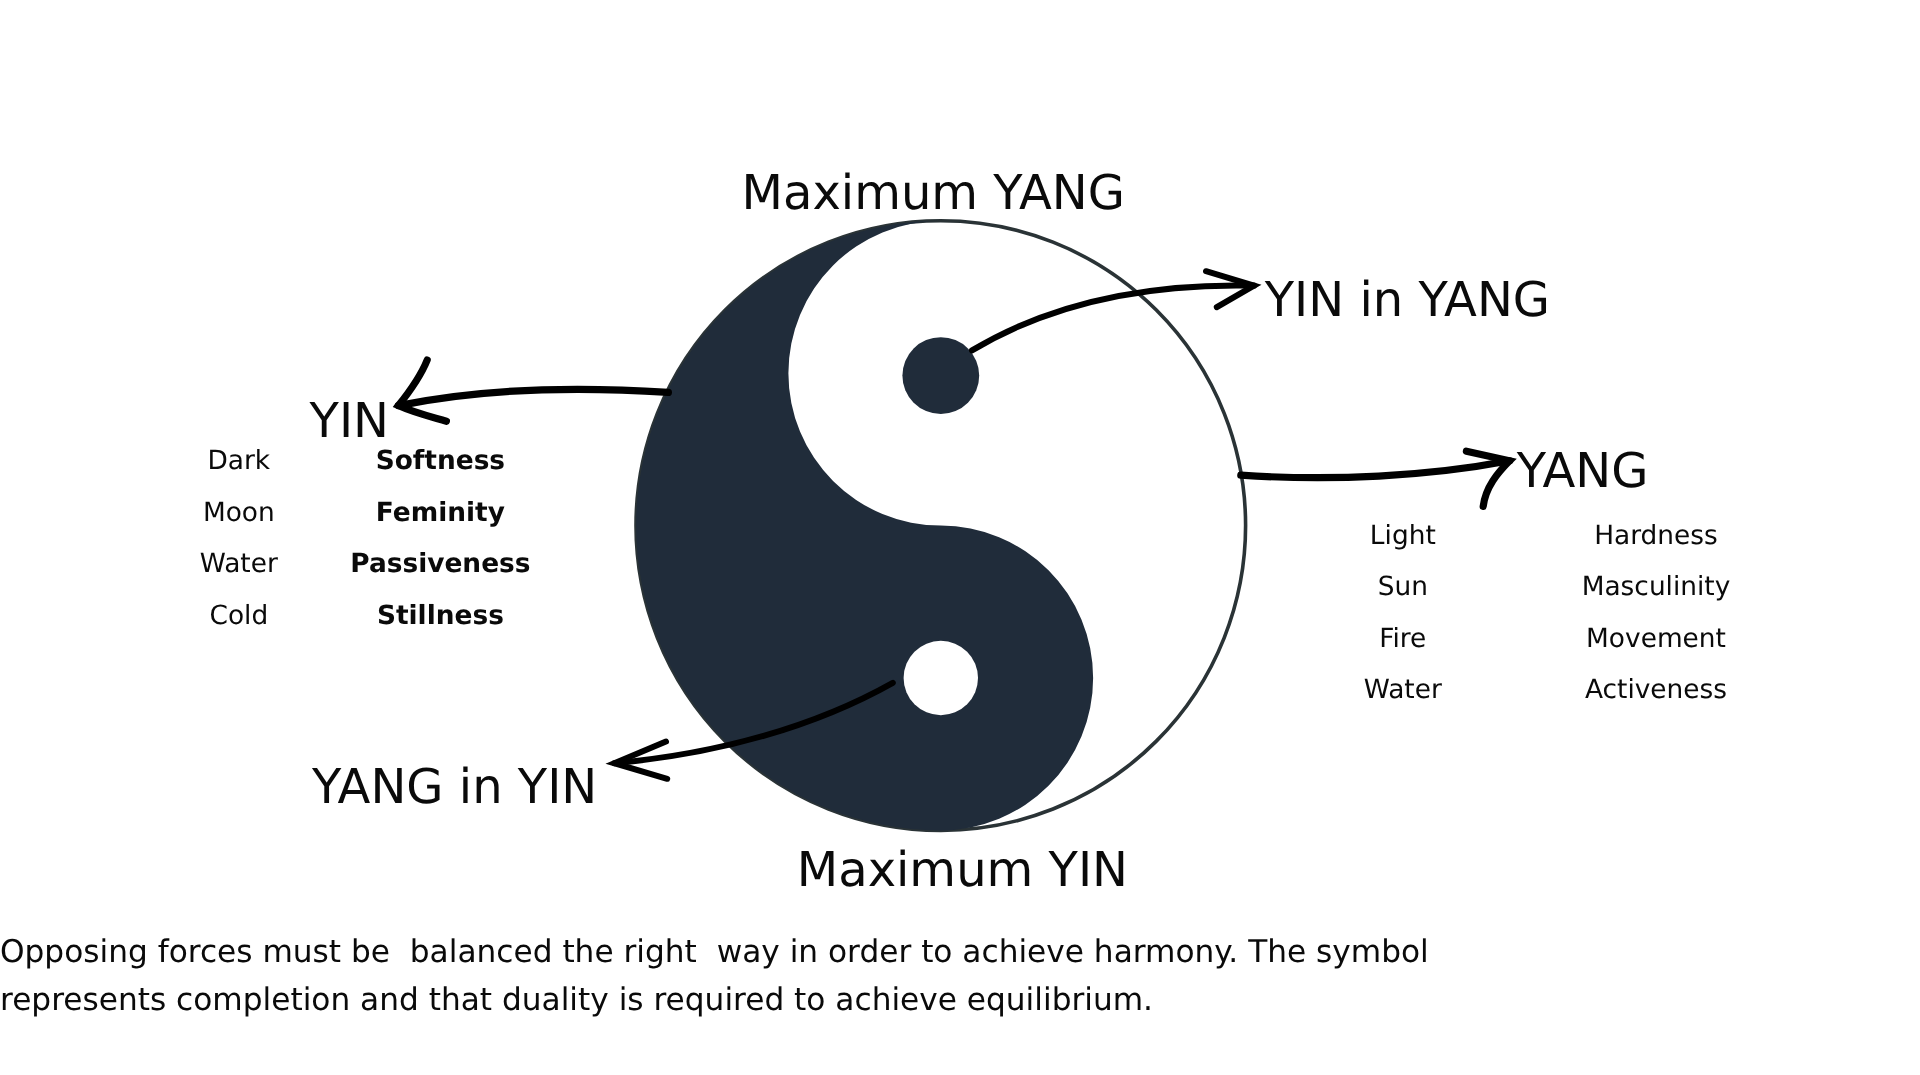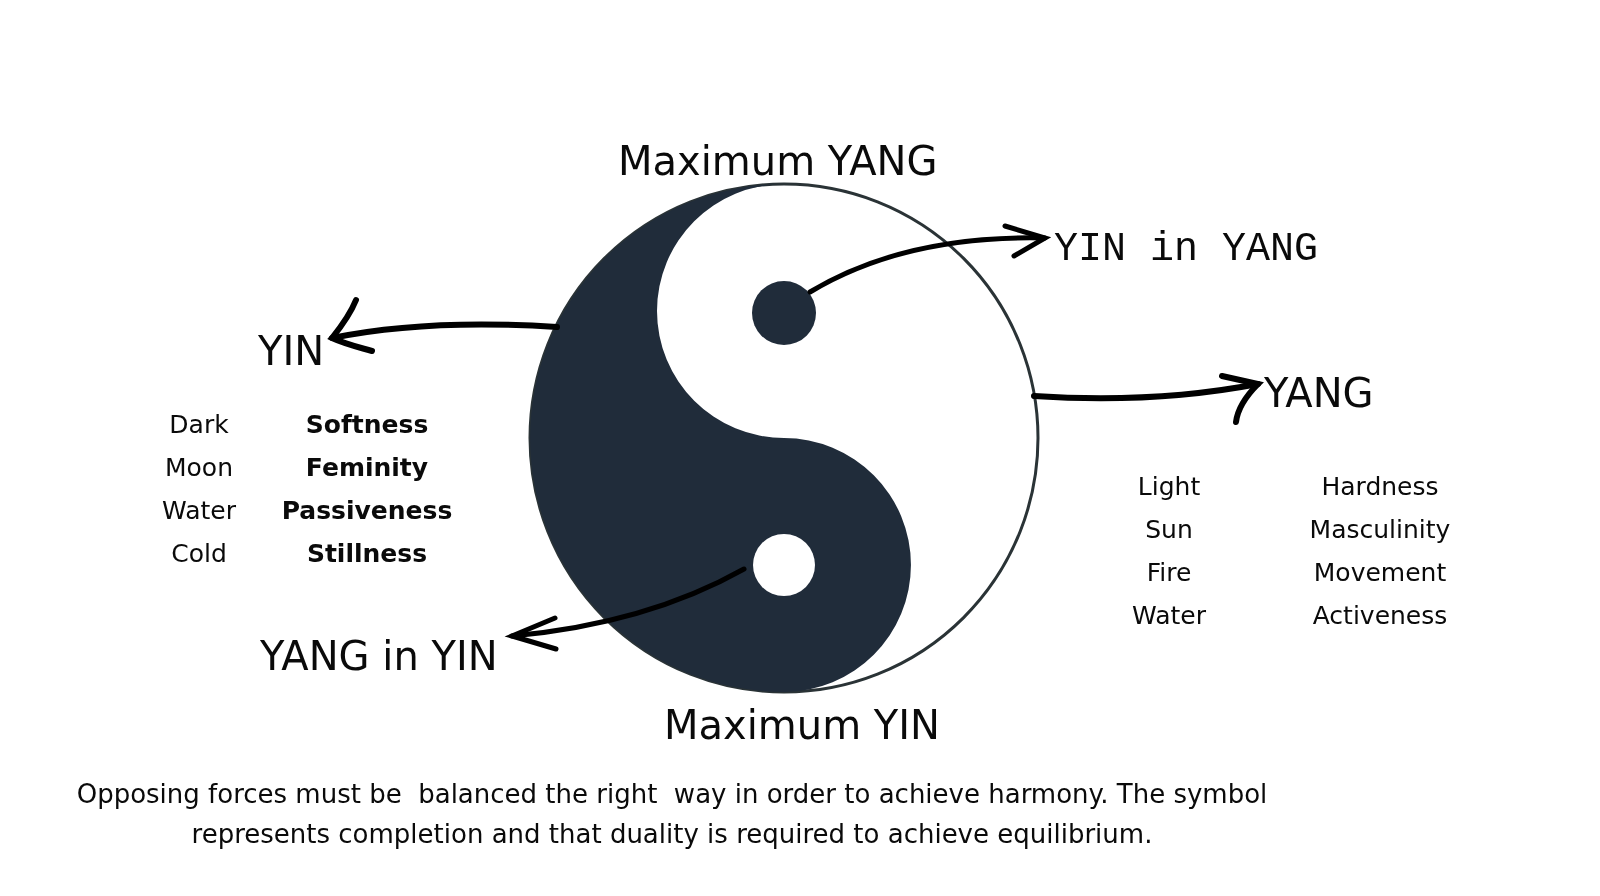--- a/index.html
+++ b/index.html
@@ -1,23 +1,23 @@
 <!DOCTYPE html>
 <html><head>
 <meta charset="utf-8">
 <style>
   html, body { margin: 0; padding: 0; background: #ffffff; }
   body { width: 1600px; height: 896px; position: relative; overflow: hidden;
          font-family: "DejaVu Sans", sans-serif; color: #0a0a0a; }
   .lbl { position: absolute; white-space: nowrap; font-family: "DejaVu Sans", sans-serif; margin-top: 12px; }
   .big { font-size: 40px; letter-spacing: 0px; }
-  .col { position: absolute; font-size: 25px; line-height: 43px; text-align: center; margin-top: 40px; }
+  .col { position: absolute; font-size: 22px; line-height: 43px; text-align: center; }
   .col div { white-space: nowrap; }
   #diagram { position: absolute; left: 0; top: 0; }
-  .caption { position: absolute; left: 0; width: 1344px; text-align: center;
+  .caption { position: absolute; left: 0; width: 1344px; 
              font-size: 26px; line-height: 40px; top: 774px; }
 </style>
 </head>
 <body>
 
 <svg id="diagram" width="1600" height="896" viewBox="0 0 1600 896">
 
   <circle cx="784" cy="438" r="254" fill="#ffffff" stroke="#2a3336" stroke-width="3"></circle>
 
   <path fill="#202c3a" d="M 784 184 A 254 254 0 0 0 784 692 A 124 124 0 0 0 784 438 A 124 124 0 0 1 784 184 Z" transform="translate(0,0)"></path>
@@ -41,21 +41,21 @@
   </g>
 
   <g fill="none" stroke="#000" stroke-width="5" stroke-linecap="round">
     <path d="M 744 569 C 680 605, 600 628, 512 636"></path>
     <path d="M 555 618 L 512 636 L 556 649"></path>
   </g>
 </svg>
 
 <div class="lbl big" style="left:618px; top:126px;">Maximum YANG</div>
 <div class="lbl big" style="left:664px; top:690px;">Maximum YIN</div>
-<div class="lbl big" style="left:1054px; top:215px;font-family:Liberation Mono, monospace;">YIN in YANG</div>
+<div class="lbl big" style="left:1054px; top:215px;">YIN in YANG</div>
 <div class="lbl big" style="left:260px; top:621px;">YANG in YIN</div>
 <div class="lbl big" style="left:258px; top:316px;">YIN</div>
 <div class="lbl big" style="left:1264px; top:358px;">YANG</div>
 
 <div class="col" style="left:140px; width:118px; top:363px;">
   <div>Dark</div>
   <div>Moon</div>
   <div>Water</div>
   <div>Cold</div>
 </div>

